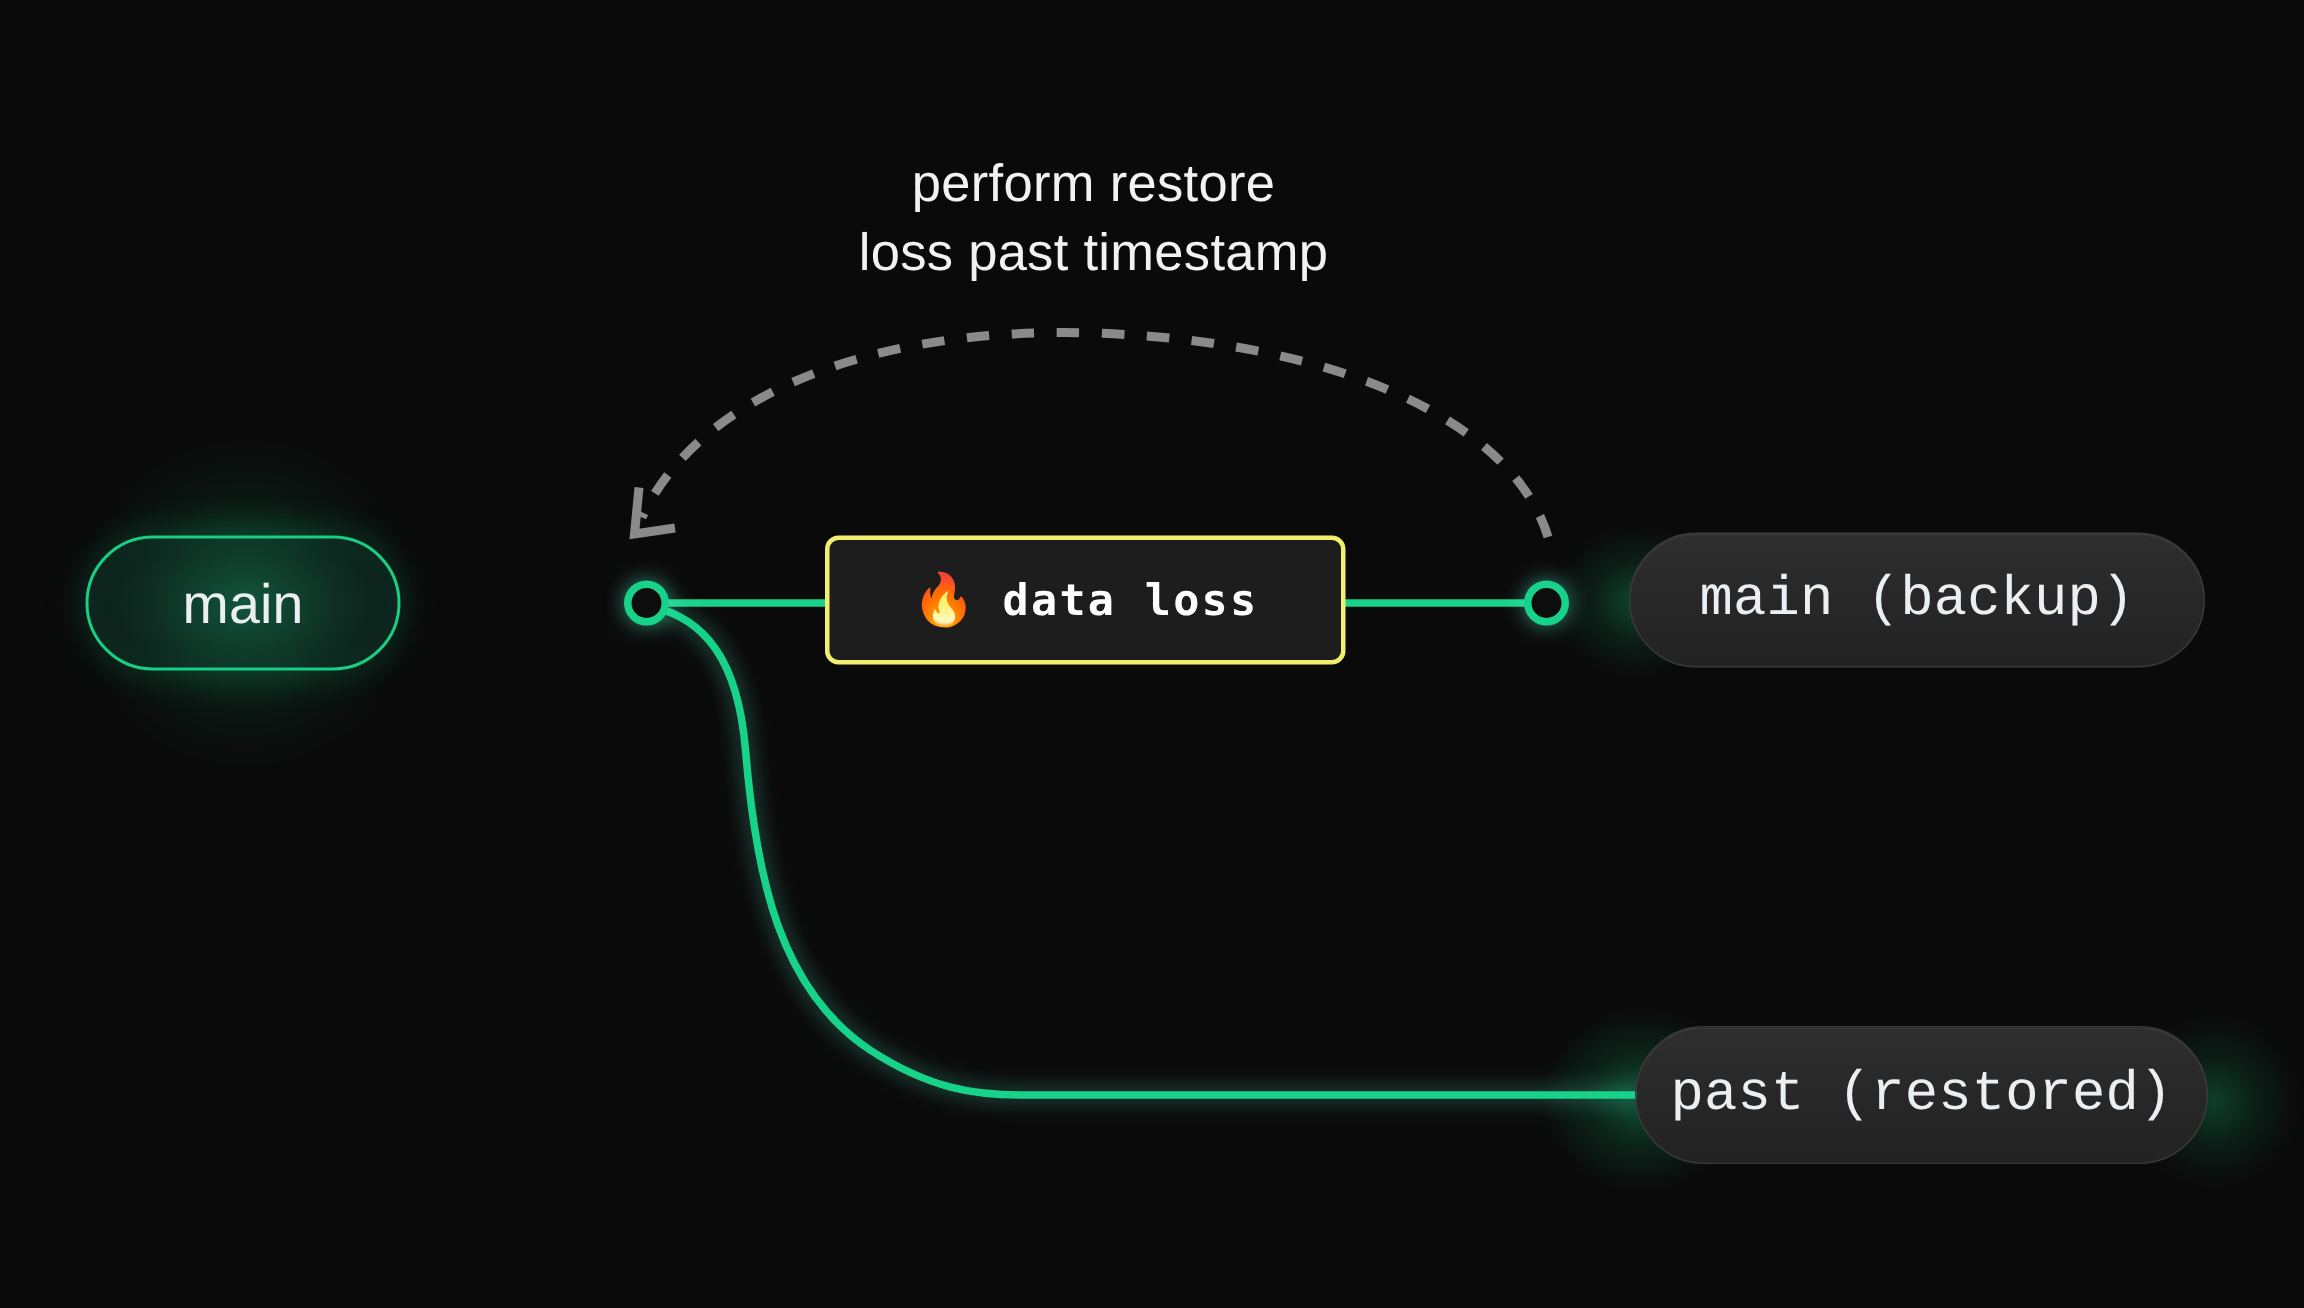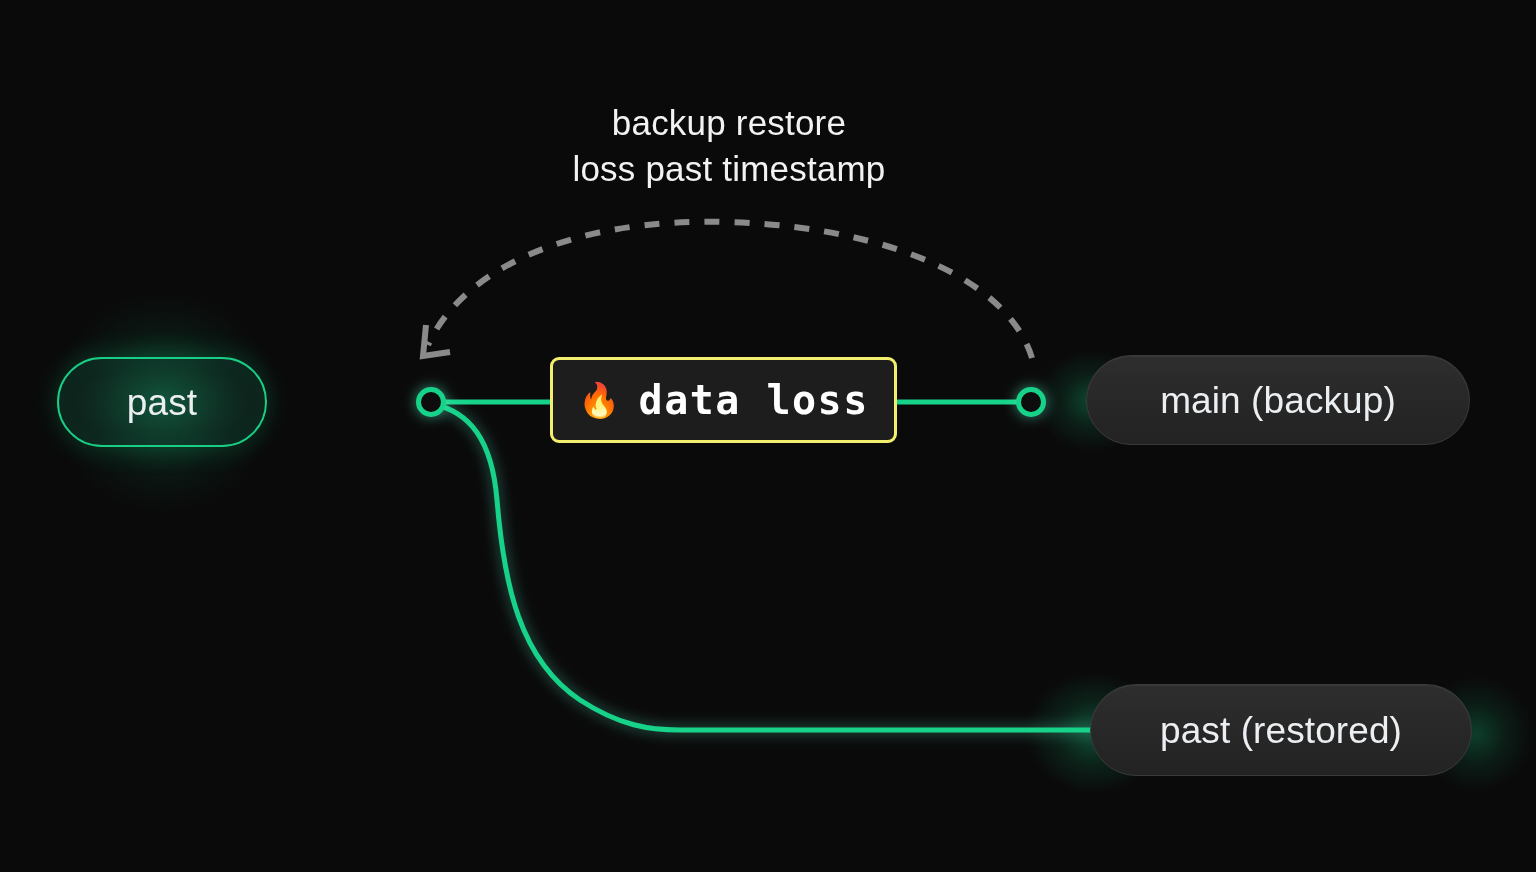--- a/index.html
+++ b/index.html
@@ -109,20 +109,21 @@
                 rgba(16,40,33,0.55) 55%,
                 rgba(14,20,18,0.75) 100%);
     box-shadow: 0 0 28px rgba(23,211,137,0.22),
                 inset 0 0 22px rgba(23,211,137,0.07);
   }
 
   .pill-grey {
     border: 1.5px solid #3a3a3a;
     background: linear-gradient(180deg, #2e2e2e 0%, #272727 55%, #232323 100%);
     box-shadow: inset 0 1px 0 rgba(255,255,255,0.05);
+    font-family: Liberation Mono, monospace;
   }
   .pill-backup {
     left: 1086px;
     top: 355px;
     width: 384px;
     height: 90px;
   }
   .pill-restored {
     left: 1090px;
     top: 684px;
@@ -147,21 +148,21 @@
     gap: 18px;
   }
   .dataloss-emoji {
     font-size: 34px;
     line-height: 1;
     font-family: "DejaVu Sans", sans-serif;
   }
   .dataloss-label {
     color: #ffffff;
     font-family: "DejaVu Sans Mono", "Liberation Mono", monospace;
-    font-size: 40px;
+    font-size: 29px;
     font-weight: 700;
     letter-spacing: 1.5px;
     line-height: 1;
   }
 
   
   .caption {
     position: absolute;
     left: 0;
     top: 100px;
@@ -179,21 +180,21 @@
 <body>
 
 <div id="stage">
 
   <div class="glow glow-main"></div>
   <div class="glow glow-backup"></div>
   <div class="glow glow-restored-l"></div>
   <div class="glow glow-restored-r"></div>
 
   <div class="caption">
-    <span class="caption-line">backup restore</span>
+    <span class="caption-line">perform restore</span>
     <span class="caption-line">loss past timestamp</span>
   </div>
 
   <svg id="wires" viewBox="0 0 1536 872">
     <defs>
       <filter id="greenGlow" x="-60%" y="-60%" width="220%" height="220%">
         <feGaussianBlur stdDeviation="7" result="b"></feGaussianBlur>
         <feColorMatrix in="b" type="matrix" values="0 0 0 0 0.09   0 0 0 0 0.83   0 0 0 0 0.54   0 0 0 0.55 0" result="g"></feColorMatrix>
         <feMerge>
           <feMergeNode in="g"></feMergeNode>
@@ -220,21 +221,21 @@
              C 1010 285, 900 228, 730 222
              C 570 217, 462 270, 428 345" fill="none" stroke="#8a8a8a" stroke-width="6" stroke-linecap="butt" stroke-dasharray="15 15"></path>
 
     <path d="M 426 325 L 423 356 L 450 352" fill="none" stroke="#8a8a8a" stroke-width="6" stroke-linecap="butt" stroke-linejoin="miter"></path>
 
     <circle cx="431" cy="402" r="12.5" fill="#0d0d0d" stroke="#17d389" stroke-width="5" filter="url(#greenGlow)"></circle>
     <circle cx="1031" cy="402" r="12.5" fill="#0d0d0d" stroke="#17d389" stroke-width="5" filter="url(#greenGlow)"></circle>
   </svg>
 
   <div class="pill pill-main">
-    <span class="pill-label">past</span>
+    <span class="pill-label">main</span>
   </div>
 
   <div class="pill pill-grey pill-backup">
     <span class="pill-label">main (backup)</span>
   </div>
 
   <div class="pill pill-grey pill-restored">
     <span class="pill-label">past (restored)</span>
   </div>
 

